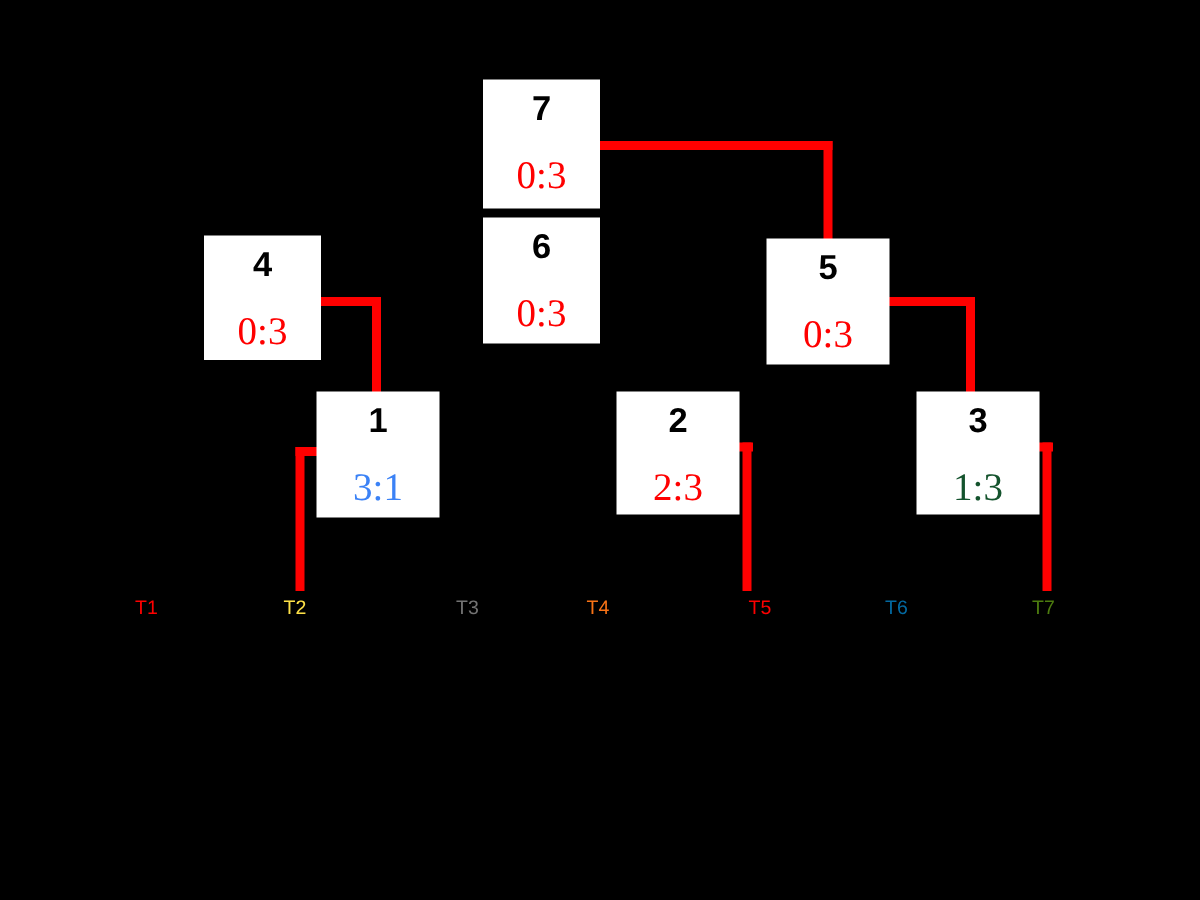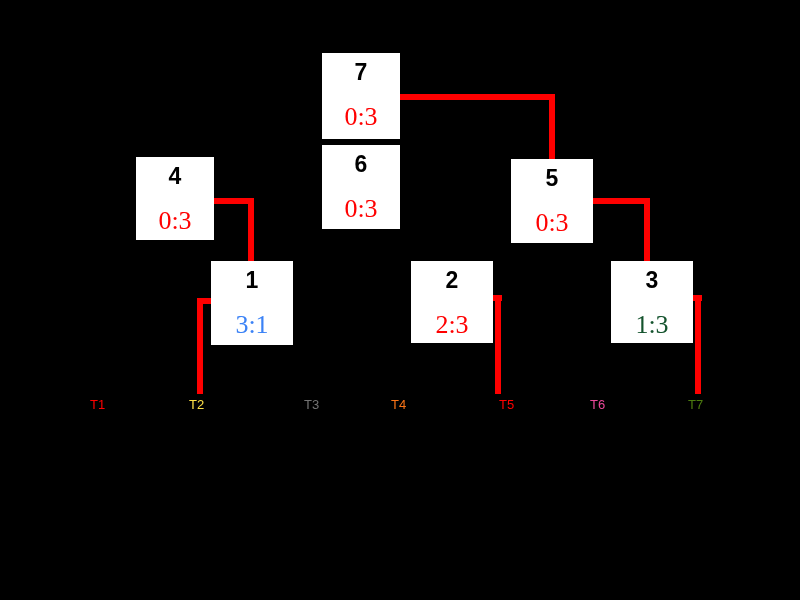--- a/index.html
+++ b/index.html
@@ -102,16 +102,16 @@
         <div class="node-id" style="color: rgb(0, 0, 0);">3</div>
         <div class="node-score" style="color: #14532d;">1:3</div>
       </div>
     </div>
   <div id="leaf-layer">
       <div class="leaf-label" style="left: 90px; top: 398px; color: rgb(255, 0, 0);">T1</div>
       <div class="leaf-label" style="left: 189px; top: 398px; color: #fde047;">T2</div>
       <div class="leaf-label" style="left: 304px; top: 398px; color: #737373;">T3</div>
       <div class="leaf-label" style="left: 391px; top: 398px; color: #f97316;">T4</div>
       <div class="leaf-label" style="left: 489px; top: 398px; color: rgb(255, 0, 0); margin-left: 10px;">T5</div>
-      <div class="leaf-label" style="left: 590px; top: 398px; color: #ec4899;">T6</div>
+      <div class="leaf-label" style="left: 590px; top: 398px; color: #0369a1;">T6</div>
       <div class="leaf-label" style="left: 688px; top: 398px; color: #4d7c0f;">T7</div>
     </div>
 </div>
 
 </body></html>

